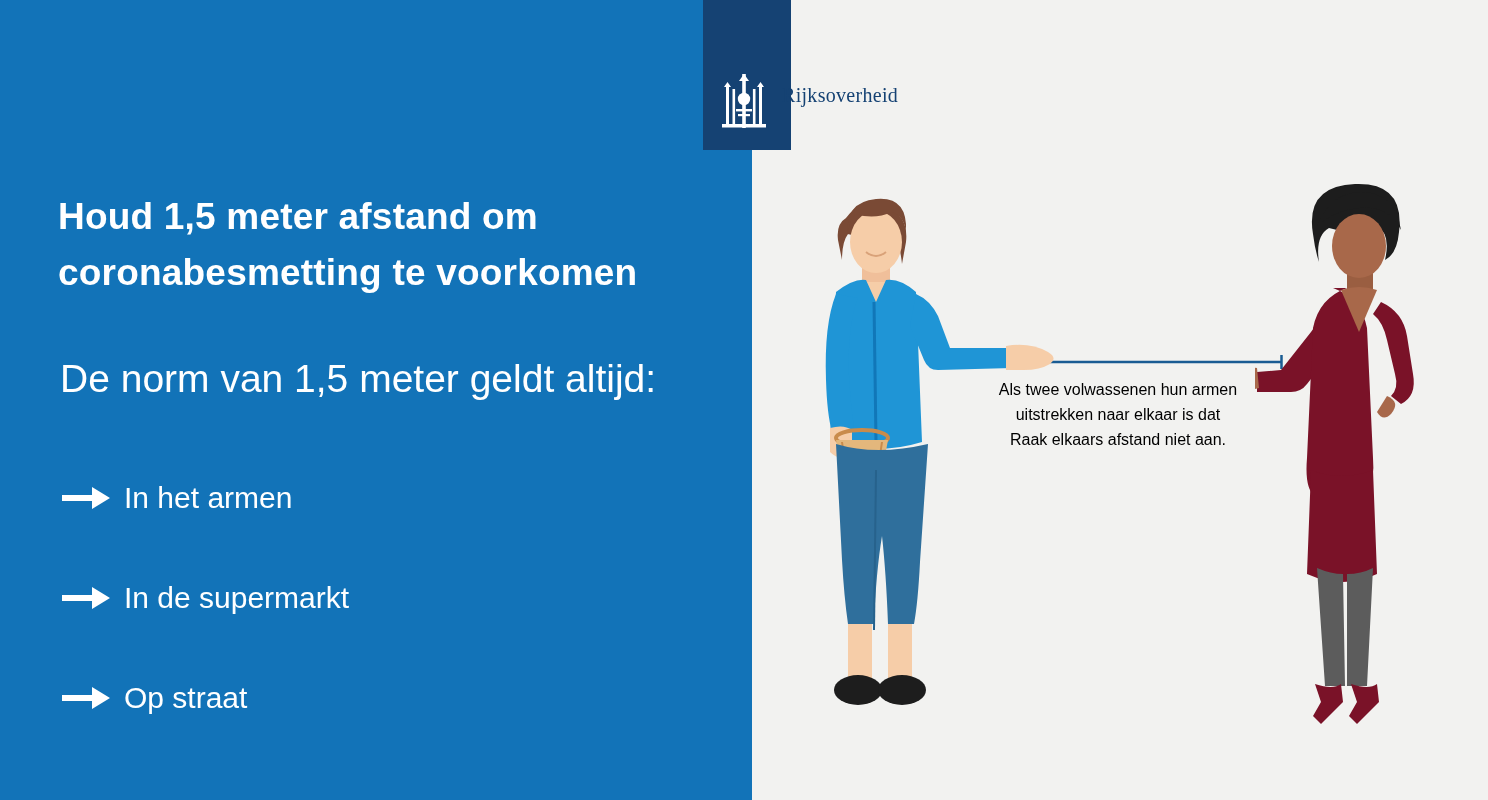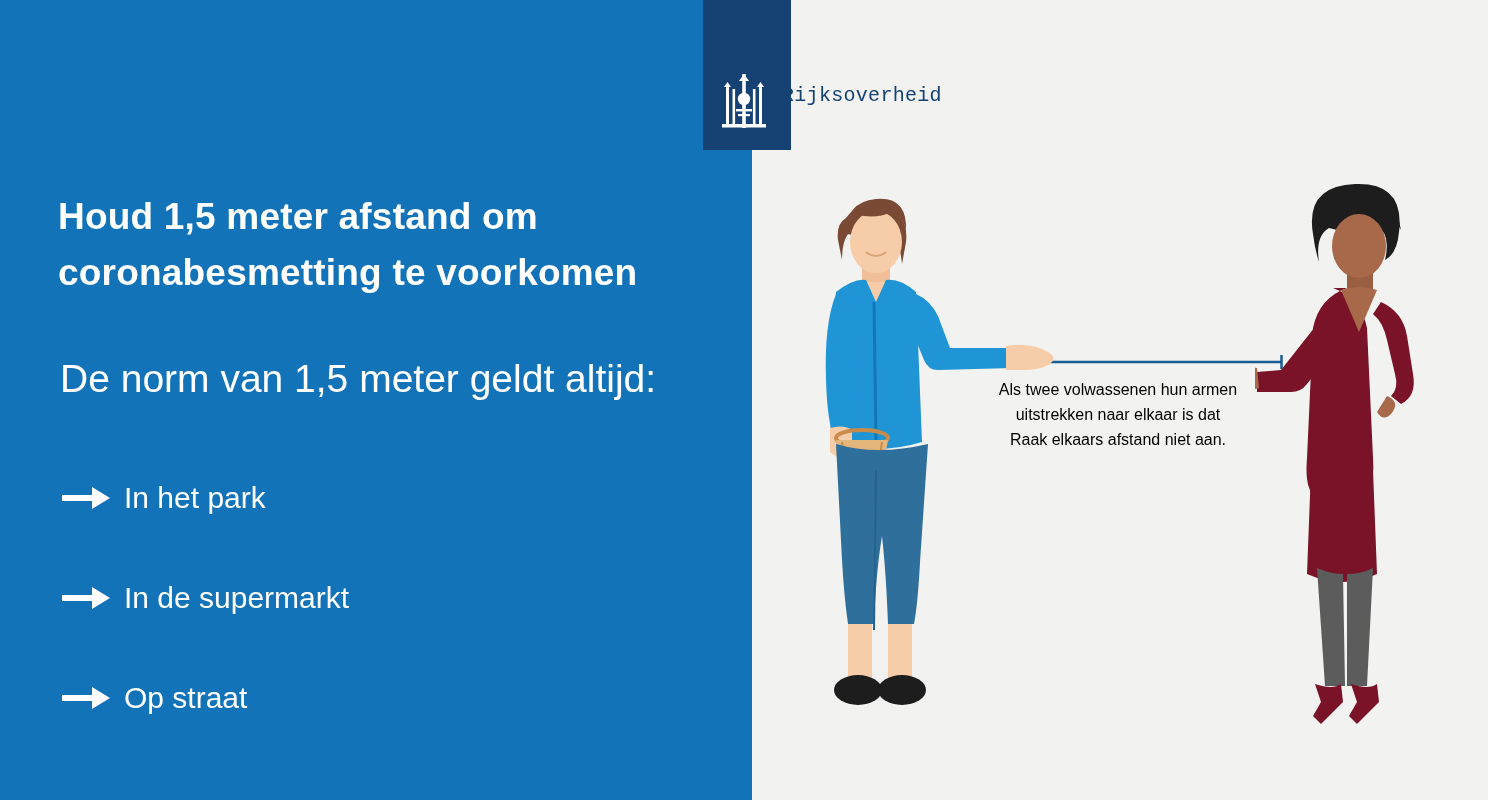--- a/index.html
+++ b/index.html
@@ -99,21 +99,21 @@
     top: 72px;
     width: 52px;
     height: 58px;
     line-height: 0;
   }
   .logo-text {
     position: absolute;
     left: 782px;
     top: 84px;
     color: #154273;
-    font-family: Liberation Mono, monospace;
+    font-family: Liberation Serif, serif;
     font-size: 20px;
     letter-spacing: 0.3px;
   }
   
   .measure-line {
     position: absolute;
     left: 949px;
     top: 355px;
     width: 335px;
     height: 14px;
@@ -151,21 +151,21 @@
     <div class="subhead">De norm van 1,5 meter geldt altijd:</div>
 
     <div class="bullets">
 
       <div class="bullet">
         <span class="arrow">
           <svg width="56" height="30" viewBox="0 0 56 30" xmlns="http://www.w3.org/2000/svg">
             <path d="M2 12 h30 v-8 l18 11 -18 11 v-8 H2 z" fill="#ffffff"></path>
           </svg>
         </span>
-        <span class="btext">In het park</span>
+        <span class="btext">In het armen</span>
       </div>
 
       <div class="bullet">
         <span class="arrow">
           <svg width="56" height="30" viewBox="0 0 56 30" xmlns="http://www.w3.org/2000/svg">
             <path d="M2 12 h30 v-8 l18 11 -18 11 v-8 H2 z" fill="#ffffff"></path>
           </svg>
         </span>
         <span class="btext">In de supermarkt</span>
       </div>

